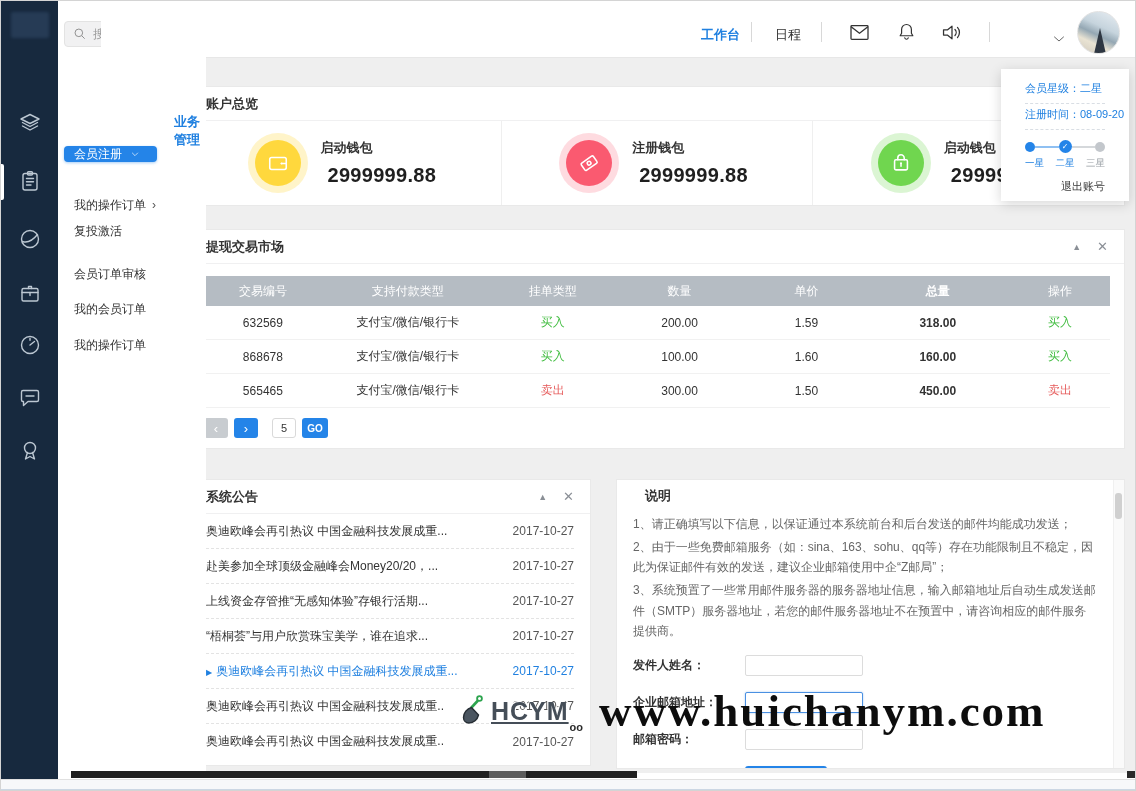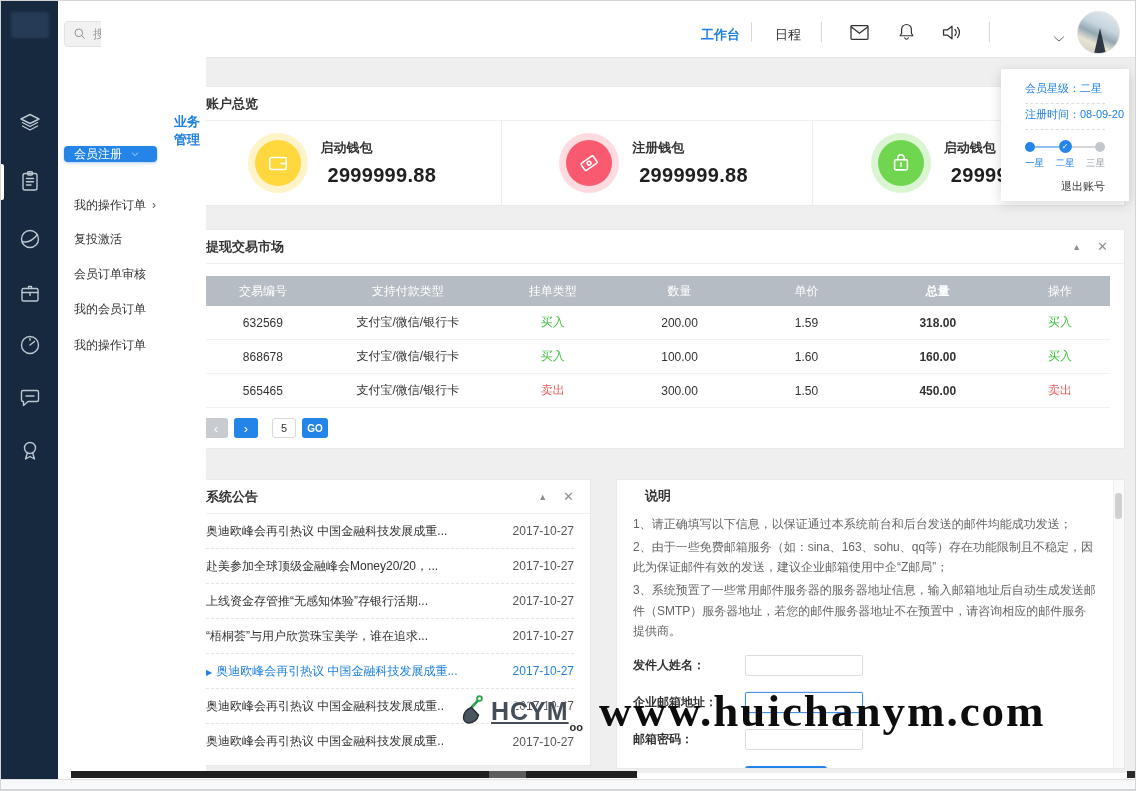--- a/index.html
+++ b/index.html
@@ -203,21 +203,21 @@
   </div>
   <div class="menu-pill" style="z-index:7">
     <span>会员注册</span>
     <svg width="10" height="10" viewBox="0 0 24 24">
         <path d="M5 9l7 7 7-7"></path>
       </svg>
   </div>
   <div class="menu-item" style="top:196px; z-index:7">
     <span>我的操作订单</span><span class="arr">›</span>
   </div>
-  <div class="menu-item" style="top:230px; z-index:7">
+  <div class="menu-item" style="top:222px; z-index:7">
     <span>复投激活</span>
   </div>
   <div class="menu-item" style="top:265px; z-index:7">
     <span>会员订单审核</span>
   </div>
   <div class="menu-item" style="top:300px; z-index:7">
     <span>我的会员订单</span>
   </div>
   <div class="menu-item" style="top:336px; z-index:7">
     <span>我的操作订单</span>

